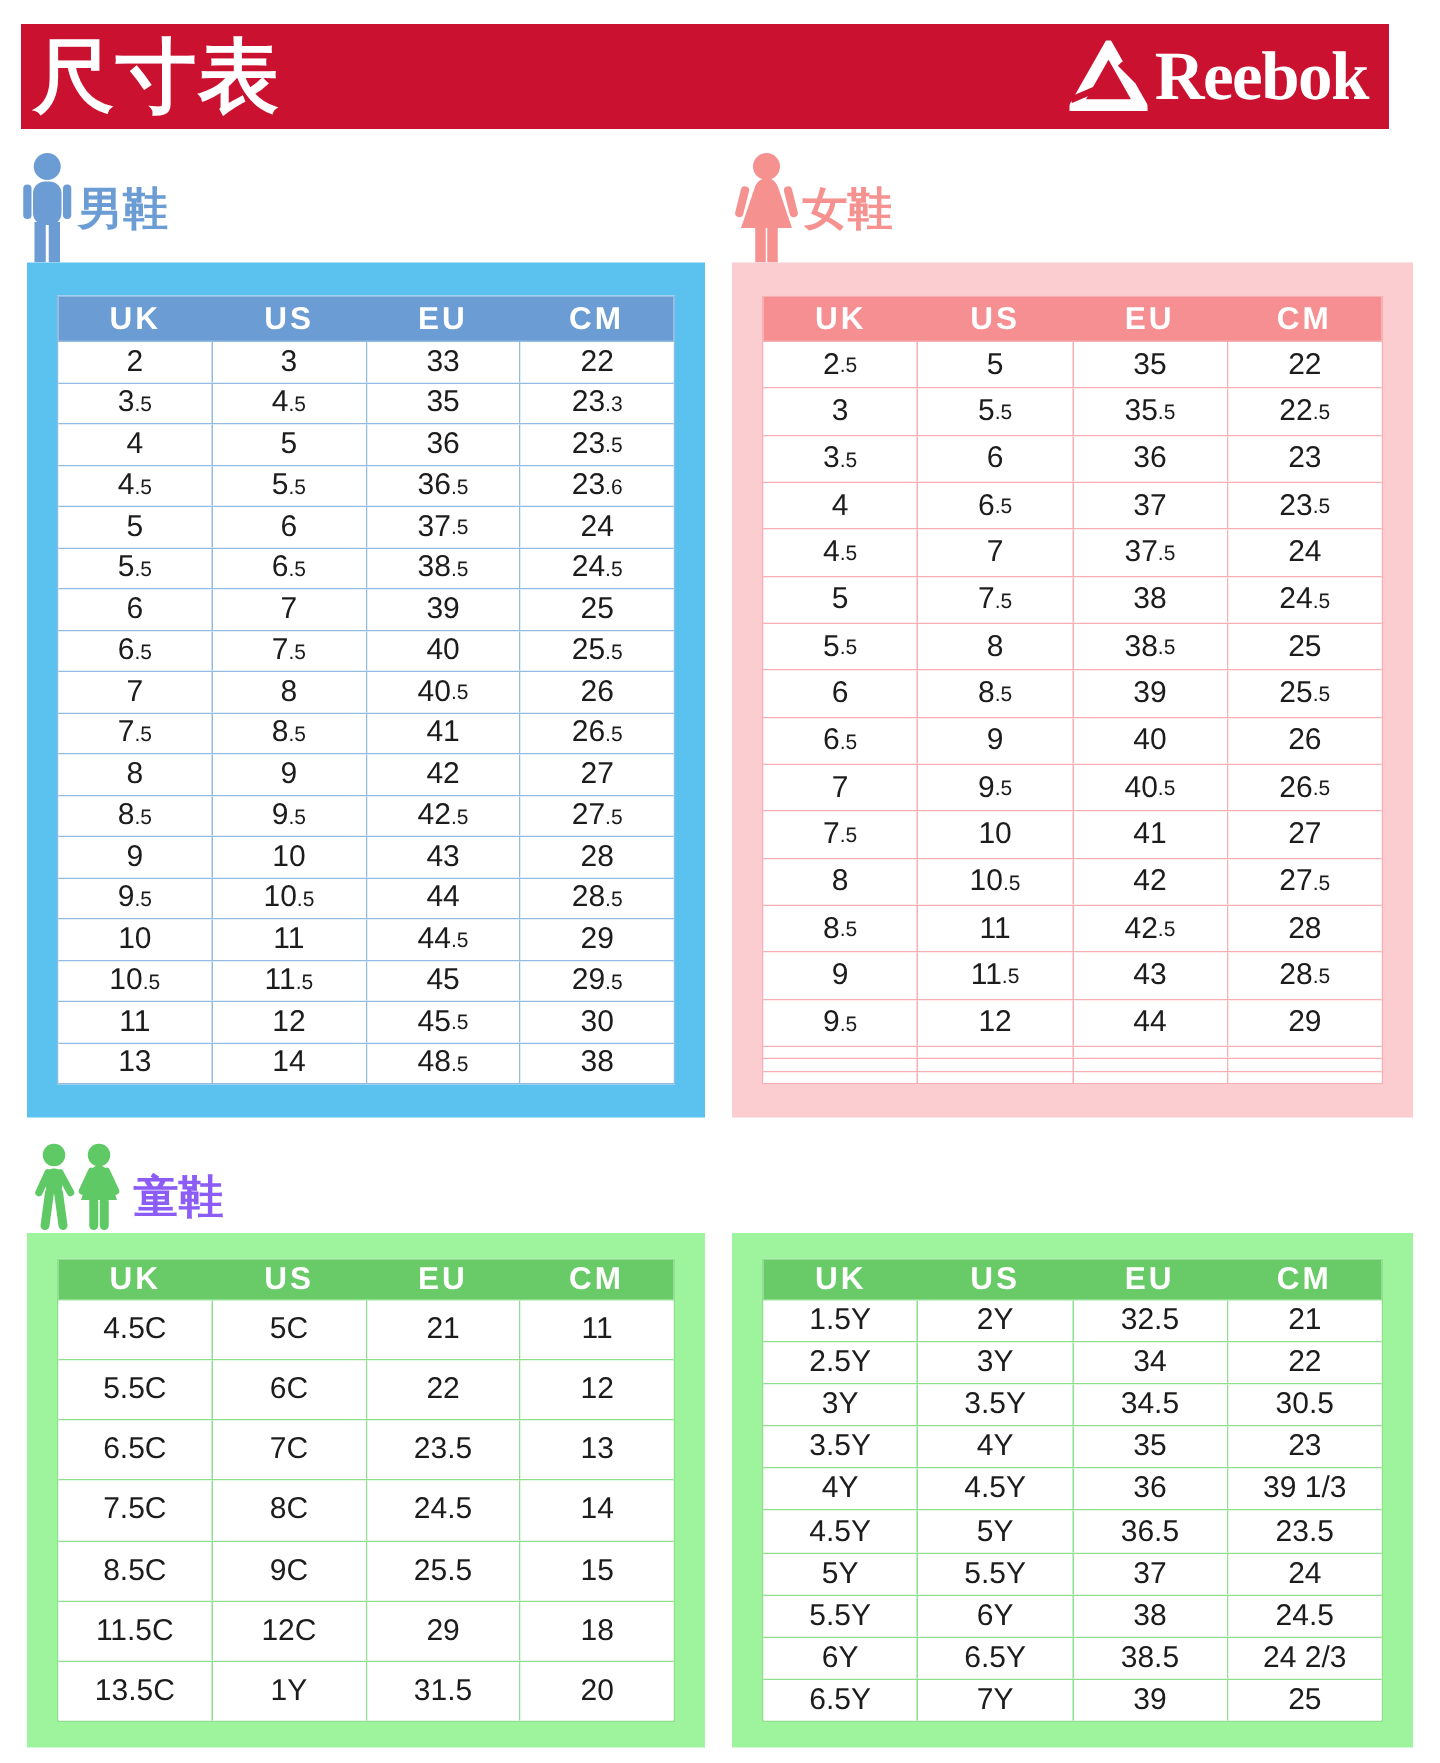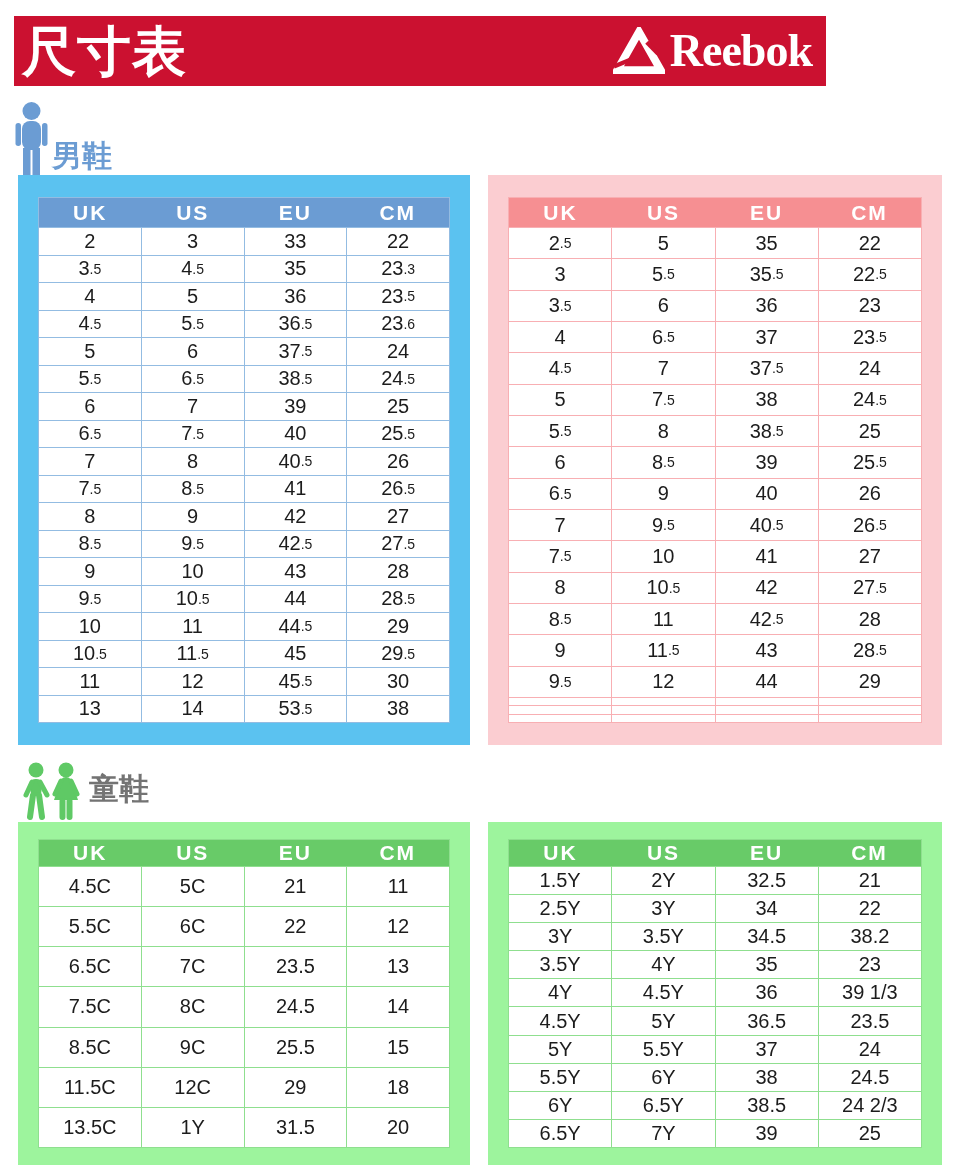--- a/index.html
+++ b/index.html
@@ -1,37 +1,37 @@
 <!DOCTYPE html>
 <html><head>
 <meta charset="utf-8">
 <style>
   * { margin:0; padding:0; box-sizing:border-box; }
   html,body { background:#ffffff; }
   body { font-family:"Liberation Sans","DejaVu Sans",sans-serif; }
   .canvas { position:relative; width:960px; height:1175px; background:#fff; overflow:hidden; }
 
   
-  .banner { position:absolute; left:14px; top:16px; width:812px; height:70px;
+  .banner { position:absolute; left:14px; top:16px; width:912px; height:70px;
             background:#CB1130; display:flex; align-items:center;
             justify-content:space-between; padding:0 14px 0 8px; }
   .banner h1 { color:#fff; font-size:54px; font-weight:900; line-height:1; letter-spacing:1px; }
   .logo { display:flex; align-items:center; gap:5px; }
   .logo svg { display:block; }
   .wordmark { color:#fff; font-size:46px; font-weight:900; letter-spacing:-1px; line-height:1;font-family:Liberation Serif, serif; }
 
   
   .label-row { position:absolute; display:flex; align-items:flex-end; }
-  .label-row .txt { font-size:30px; font-weight:700; line-height:1; padding-bottom:4px; margin-left:3px; }
+  .label-row .txt { font-size:30px; font-weight:700; line-height:1; padding-bottom:20px; margin-left:3px; }
   .men-label   { left:14px;  top:102px; height:73px; }
   .men-label .txt { color:#6B9CD3; }
   .women-label { left:490px; top:102px; height:73px; }
   .women-label .txt { color:#F5918F; }
   .kids-label  { left:22px;  top:762px; height:60px; }
-  .kids-label .txt { color:#737373; padding-bottom:18px; }
+  .kids-label .txt { color:#8b5cf6; padding-bottom:8px; }
 
   
   .panel { position:absolute; }
   .men-panel   { left:18px;  top:175px; width:452px; height:570px; background:#5BC2F0;
                  --hd:#6B9CD3; --bd:#93BCE2; padding:22px 20px; }
   .women-panel { left:488px; top:175px; width:454px; height:570px; background:#FBCDD1;
                  --hd:#F68F92; --bd:#F8AFB3; padding:22px 20px; }
   .kids-panel-left  { left:18px;  top:822px; width:452px; height:343px; background:#9DF49D;
                  --hd:#68CB68; --bd:#8FDF8F; padding:17px 20px; }
   .kids-panel-right { left:488px; top:822px; width:454px; height:343px; background:#9DF49D;
@@ -283,28 +283,39 @@
           <div class="tcell">
             <span>45</span>
             <span class="dec">.5</span>
           </div>
           <div class="tcell">30</div>
         </div>
         <div class="trow">
           <div class="tcell">13</div>
           <div class="tcell">14</div>
           <div class="tcell">
-            <span>53</span>
+            <span>48</span>
             <span class="dec">.5</span>
           </div>
           <div class="tcell">38</div>
         </div>
       </div>
   </section>
 
+  <div class="label-row women-label">
+    <svg width="42" height="73" viewBox="0 0 42 73" fill="#F5918F">
+      <circle cx="21" cy="9" r="9"></circle>
+      <path d="M21 17 C26 17 28 20 29.5 25 L38 50 H4 L12.5 25 C14 20 16 17 21 17 Z"></path>
+      <rect x="2" y="22" width="5.5" height="21" rx="2.7" transform="rotate(14 4.7 32.5)"></rect>
+      <rect x="34.5" y="22" width="5.5" height="21" rx="2.7" transform="rotate(-14 37.2 32.5)"></rect>
+      <rect x="13.5" y="50" width="7" height="23"></rect>
+      <rect x="21.5" y="50" width="7" height="23"></rect>
+    </svg>
+    <span class="txt">女鞋</span>
+  </div>
   <section class="panel women-panel">
     <div class="size-table">
         <div class="trow thead">
           <div class="tcell">UK</div>
           <div class="tcell">US</div>
           <div class="tcell">EU</div>
           <div class="tcell">CM</div>
         </div>
         <div class="trow">
           <div class="tcell">
@@ -586,21 +597,21 @@
         <div class="trow">
           <div class="tcell">2.5Y</div>
           <div class="tcell">3Y</div>
           <div class="tcell">34</div>
           <div class="tcell">22</div>
         </div>
         <div class="trow">
           <div class="tcell">3Y</div>
           <div class="tcell">3.5Y</div>
           <div class="tcell">34.5</div>
-          <div class="tcell">38.2</div>
+          <div class="tcell">30.5</div>
         </div>
         <div class="trow">
           <div class="tcell">3.5Y</div>
           <div class="tcell">4Y</div>
           <div class="tcell">35</div>
           <div class="tcell">23</div>
         </div>
         <div class="trow">
           <div class="tcell">4Y</div>
           <div class="tcell">4.5Y</div>

